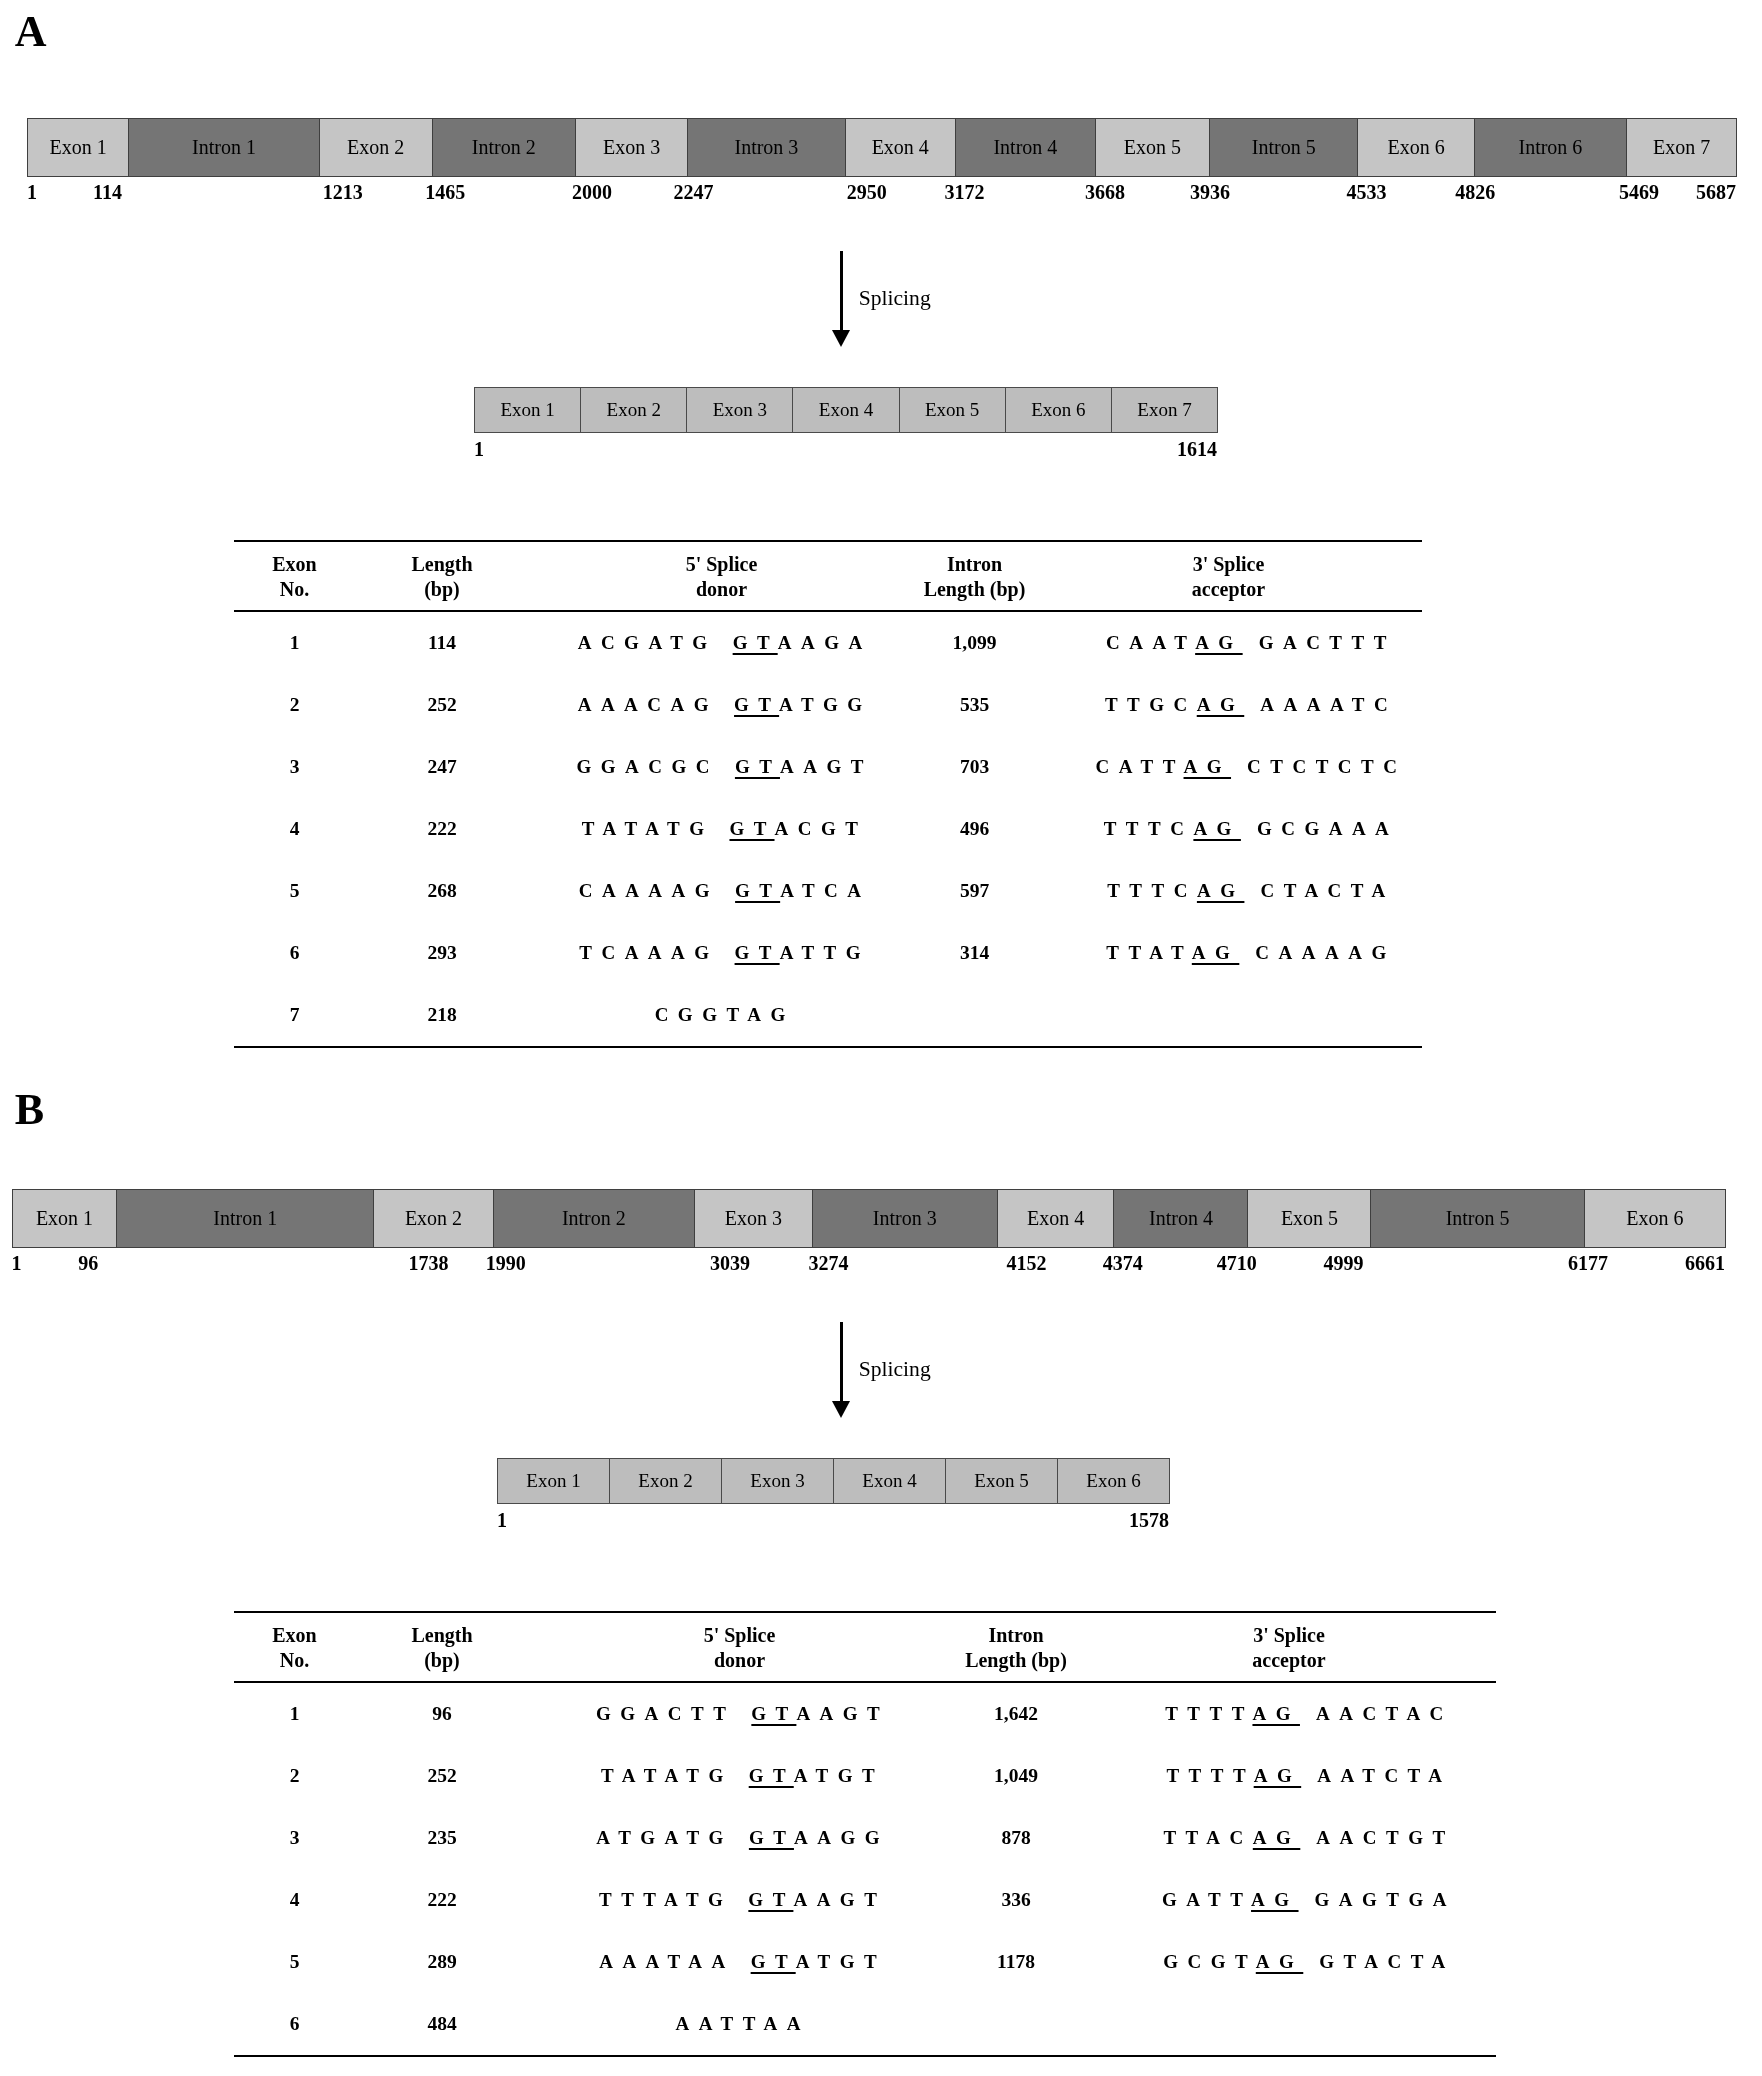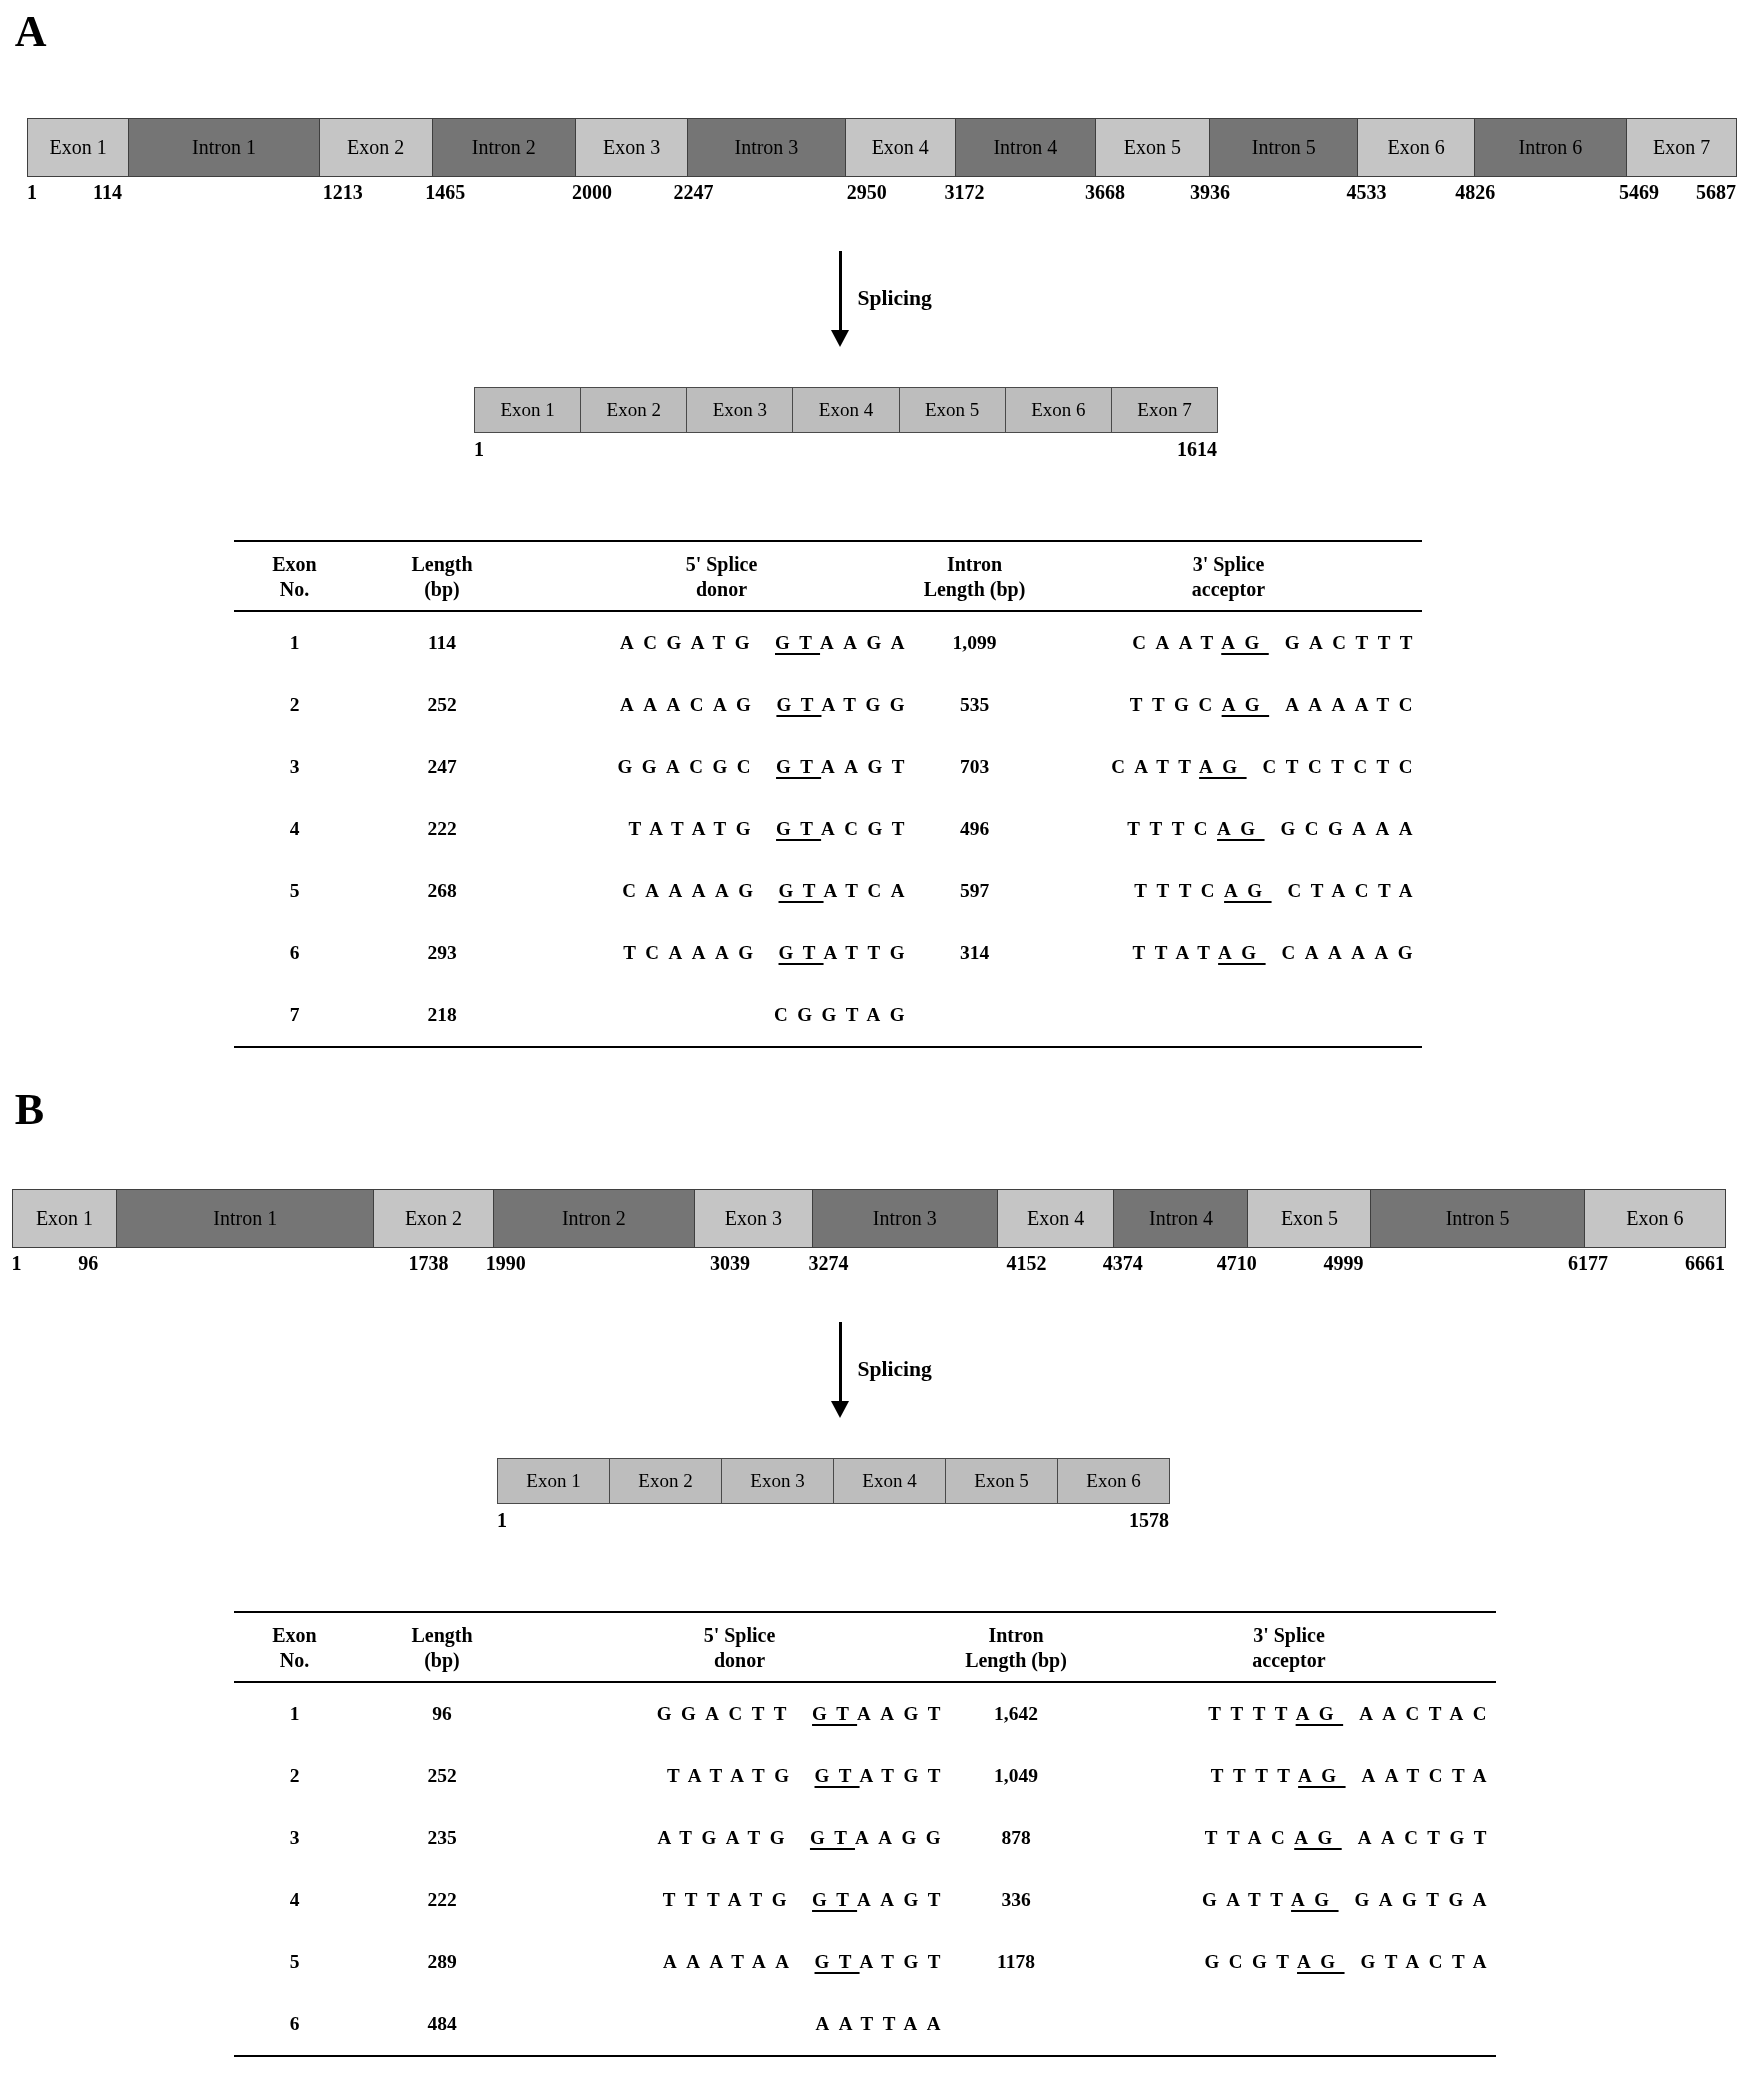--- a/index.html
+++ b/index.html
@@ -38,21 +38,21 @@
     margin:37px auto 0; width:fit-content;
     display:flex; align-items:center; gap:8.4px;
   }
   .arrow-graphic { display:flex; flex-direction:column; align-items:center; }
   .arrow-line { width:3.2px; height:79px; background:#000; }
   .arrow-head {
     width:0; height:0;
     border-left:9px solid transparent; border-right:9px solid transparent;
     border-top:17px solid #000;
   }
-  .splice-label { font-weight:bold; font-size:21.6px; }
+  .splice-label { font-weight:normal; font-size:21.6px; }
 
   
   .mrna-wrap { margin-top:40px; }
   .panel-a .mrna-wrap { width:743px; margin-left:474px; }
   .panel-b .mrna-wrap { width:672px; margin-left:497px; }
   .mrna-bar { display:flex; height:46px; }
   .mrna-box {
     flex:1; display:flex; align-items:center; justify-content:center;
     border:1.1px solid #4a4a4a; margin-right:-1.1px;
     font-size:19px; white-space:nowrap; overflow:hidden;
@@ -69,21 +69,21 @@
   }
   .panel-a .splice-table { width:1188px; margin:79px 0 0 234px; }
   .panel-b .splice-table { width:1262px; margin:79px 0 0 234px; }
 
   .trow { display:grid; align-items:center; height:62px; }
   .panel-a .trow { grid-template-columns:121px 174px 385px 121px 387px; }
   .panel-b .trow { grid-template-columns:121px 174px 421px 132px 414px; }
   .trow.thead { height:auto; padding:9.5px 0 7.4px; border-bottom:2.1px solid #000; }
   .hc { text-align:center; font-size:20px; line-height:1.28; }
   .cell-center { text-align:center; font-size:19.5px; }
-  .cell-seq { text-align:right; padding-left:6.3px; white-space:nowrap; }
+  .cell-seq { text-align:center; padding-left:6.3px; white-space:nowrap; }
   .panel-a .cell-seq.acc { padding-left:45px; }
   .panel-b .cell-seq.acc { padding-left:40px; }
   .seq { letter-spacing:0.5em; font-size:19px; font-weight:bold; }
   .seq.u {
     text-decoration:underline;
     text-underline-offset:4.2px;
     text-decoration-thickness:1.6px;
   }
   .seqgap { display:inline-block; width:16px; }
 

